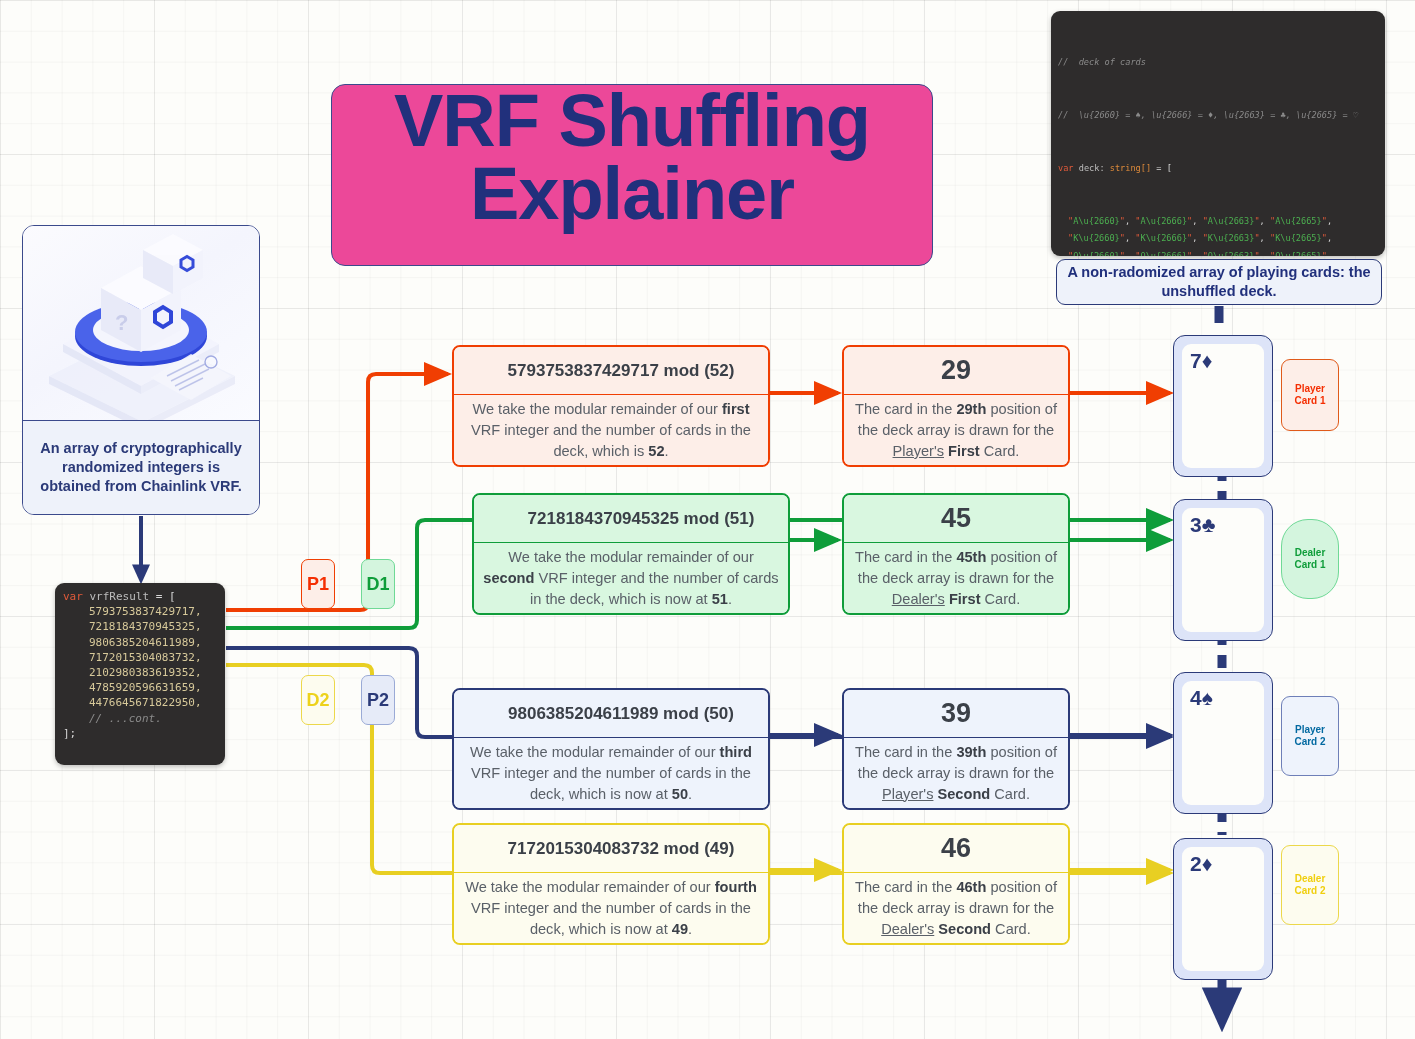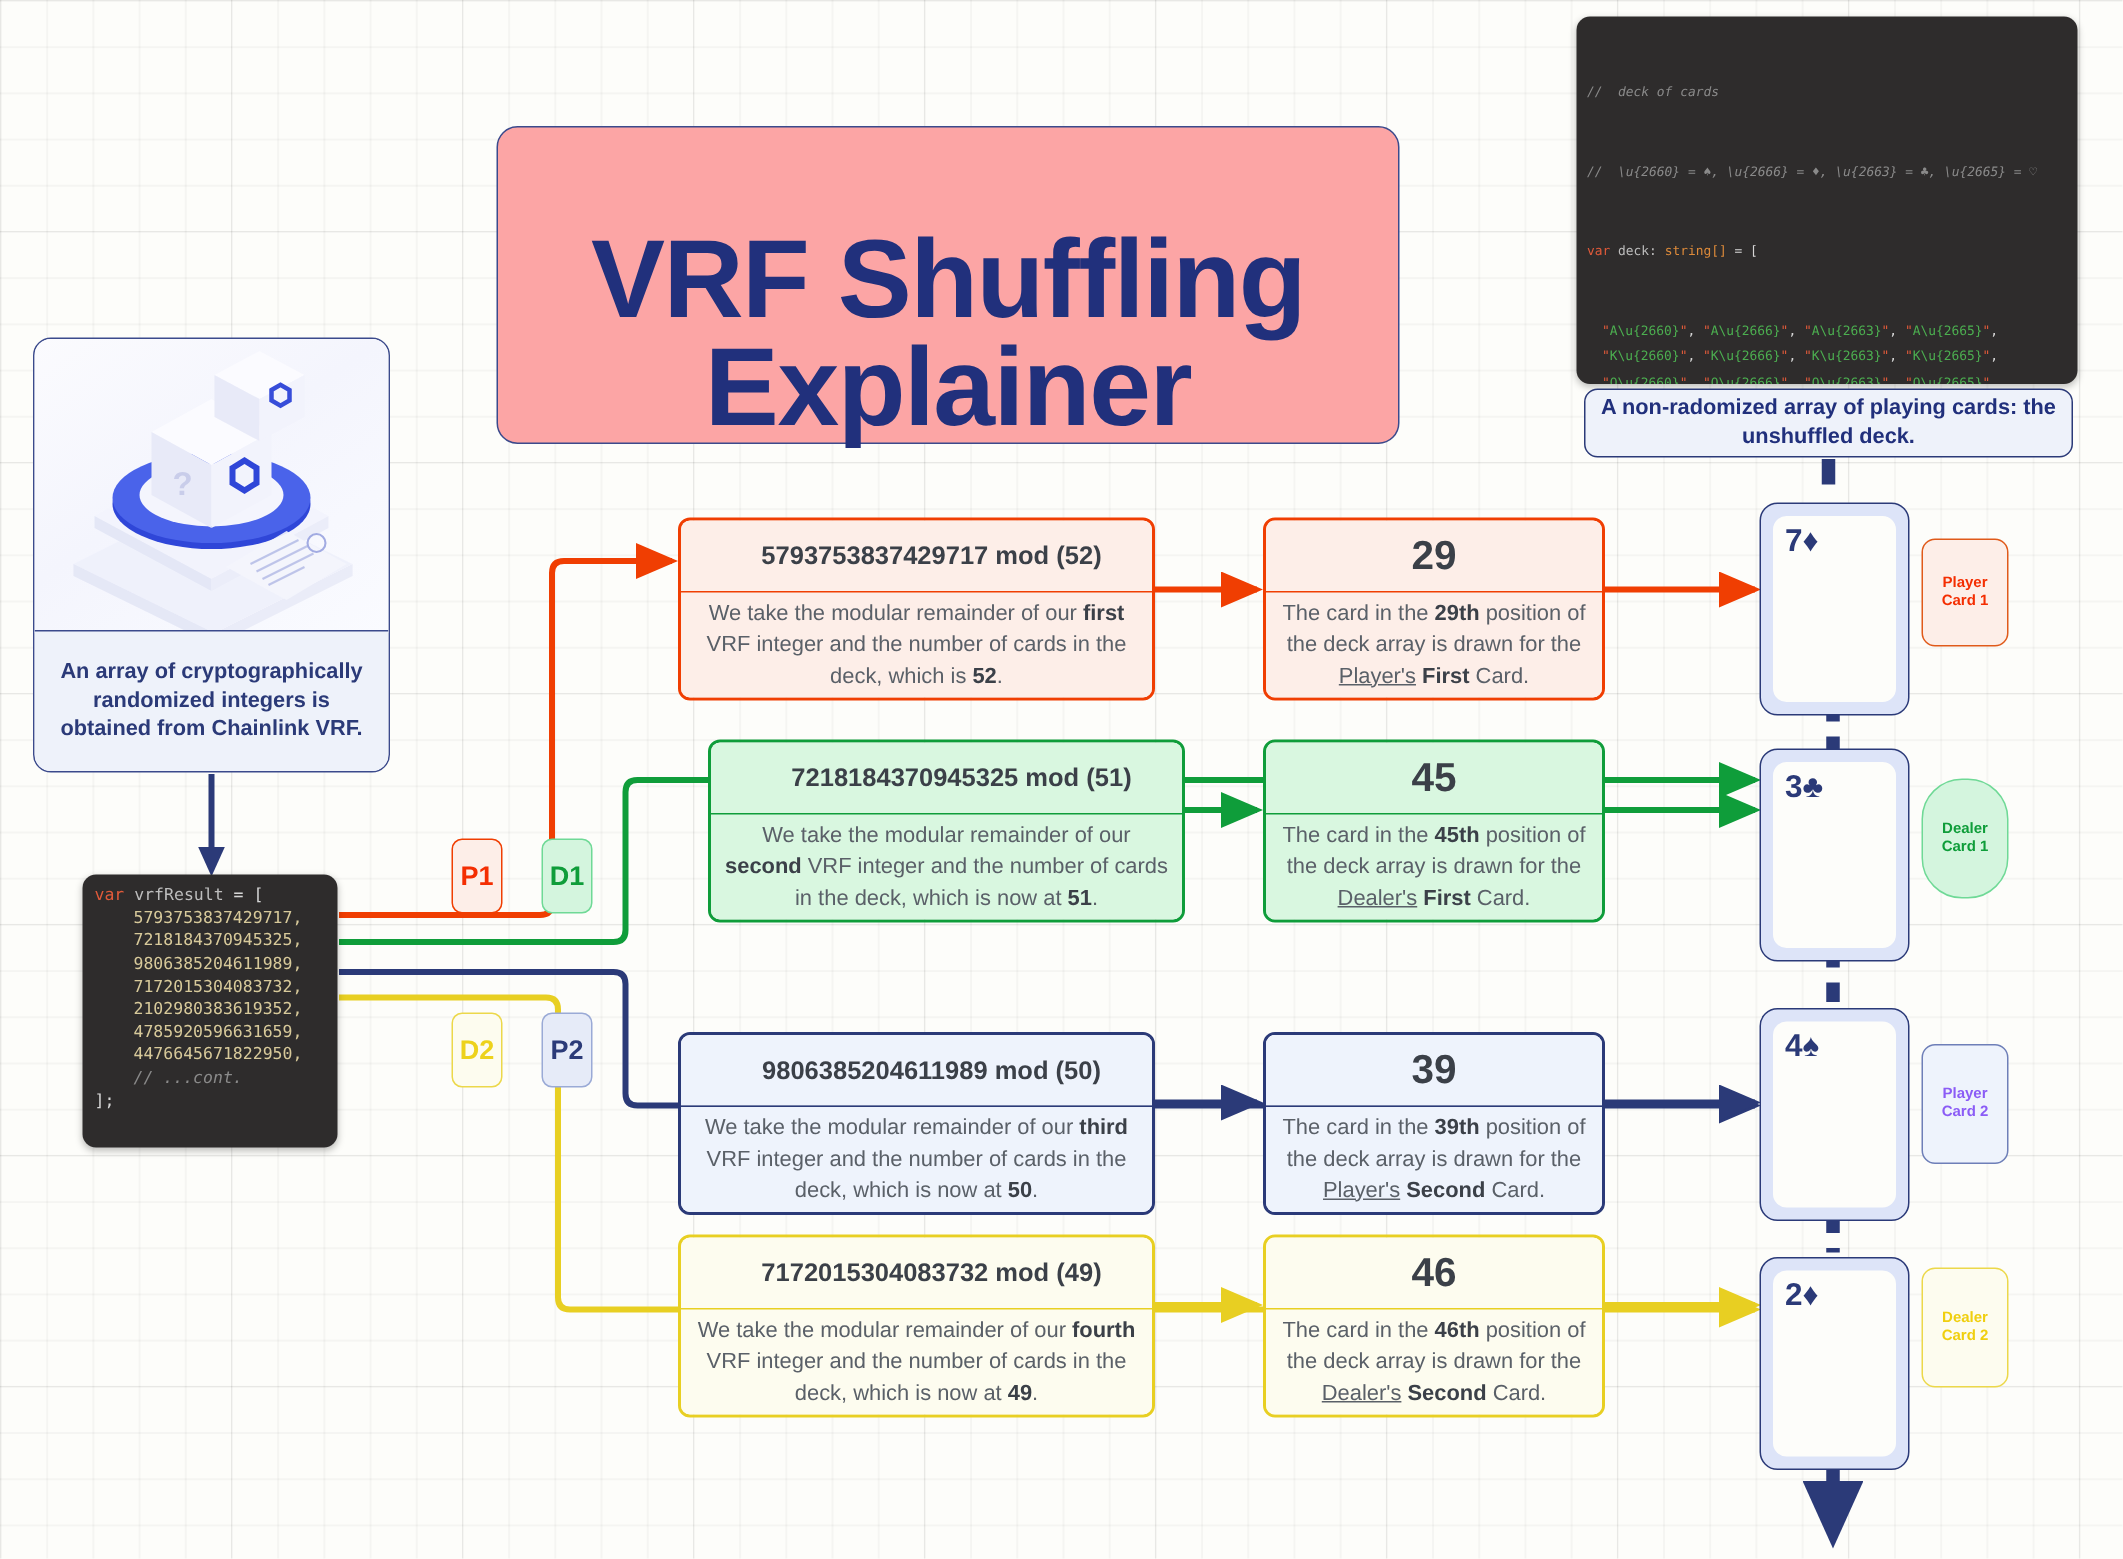--- a/index.html
+++ b/index.html
@@ -14,23 +14,23 @@
     background-size:154px 154px,154px 154px,30.8px 30.8px,30.8px 30.8px;
     font-family:"Liberation Sans", sans-serif;
     overflow:hidden;
     position:relative;
   }
   #stage{position:absolute;inset:0;}
   .abs{position:absolute;box-sizing:border-box;}
 
   
   #title-card{
-    left:331px;top:84px;width:602px;height:212px;
-    background:#fca5a5;border:1.5px solid #3b4a8c;border-radius:14px;
-    display:flex;align-items:flex-end;justify-content:center;
+    left:331px;top:84px;width:602px;height:182px;
+    background:#ec4899;border:1.5px solid #3b4a8c;border-radius:14px;
+    display:flex;align-items:flex-start;justify-content:center;
     text-align:center;
   }
   #title-card .t{
     font-size:74px;line-height:0.98;font-weight:bold;color:#21307c;
     letter-spacing:-1px;
   }
 
   
   #vrf-card{
     left:22px;top:225px;width:238px;height:290px;
@@ -138,21 +138,21 @@
 
   
   .clabel{
     width:58px;border-radius:9px;border-width:1.6px;border-style:solid;
     display:flex;align-items:center;justify-content:center;text-align:center;
     font-size:10px;font-weight:bold;line-height:1.25;padding:6px 3px;
     box-sizing:border-box;
   }
   .lb-orange{border-color:#e05a1a;background:#fdeee8;color:#f42e02;}
   .lb-green{border-color:#6fd996;background:#d4f5de;color:#0f9d3a;border-radius:27px;}
-  .lb-navy{border-color:#6e7fb8;background:#eef3fc;color:#8b5cf6;}
+  .lb-navy{border-color:#6e7fb8;background:#eef3fc;color:#0369a1;}
   .lb-yellow{border-color:#ecd84a;background:#fdfcef;color:#f0cf0f;}
 
   svg.conn{position:absolute;left:0;top:0;width:1415px;height:1039px;pointer-events:none;}
 </style>
 </head>
 <body>
 
 <div id="stage">
 
   <svg class="conn" viewBox="0 0 1415 1039">

